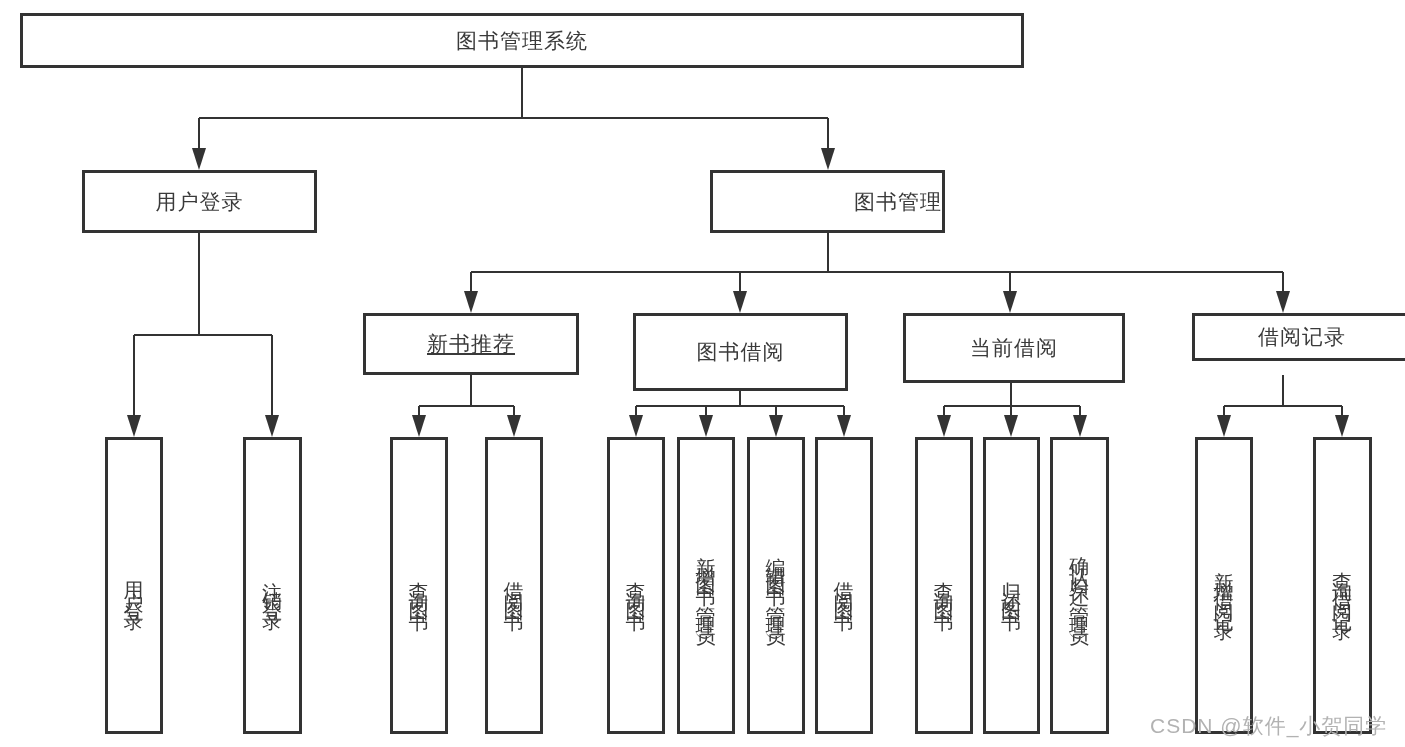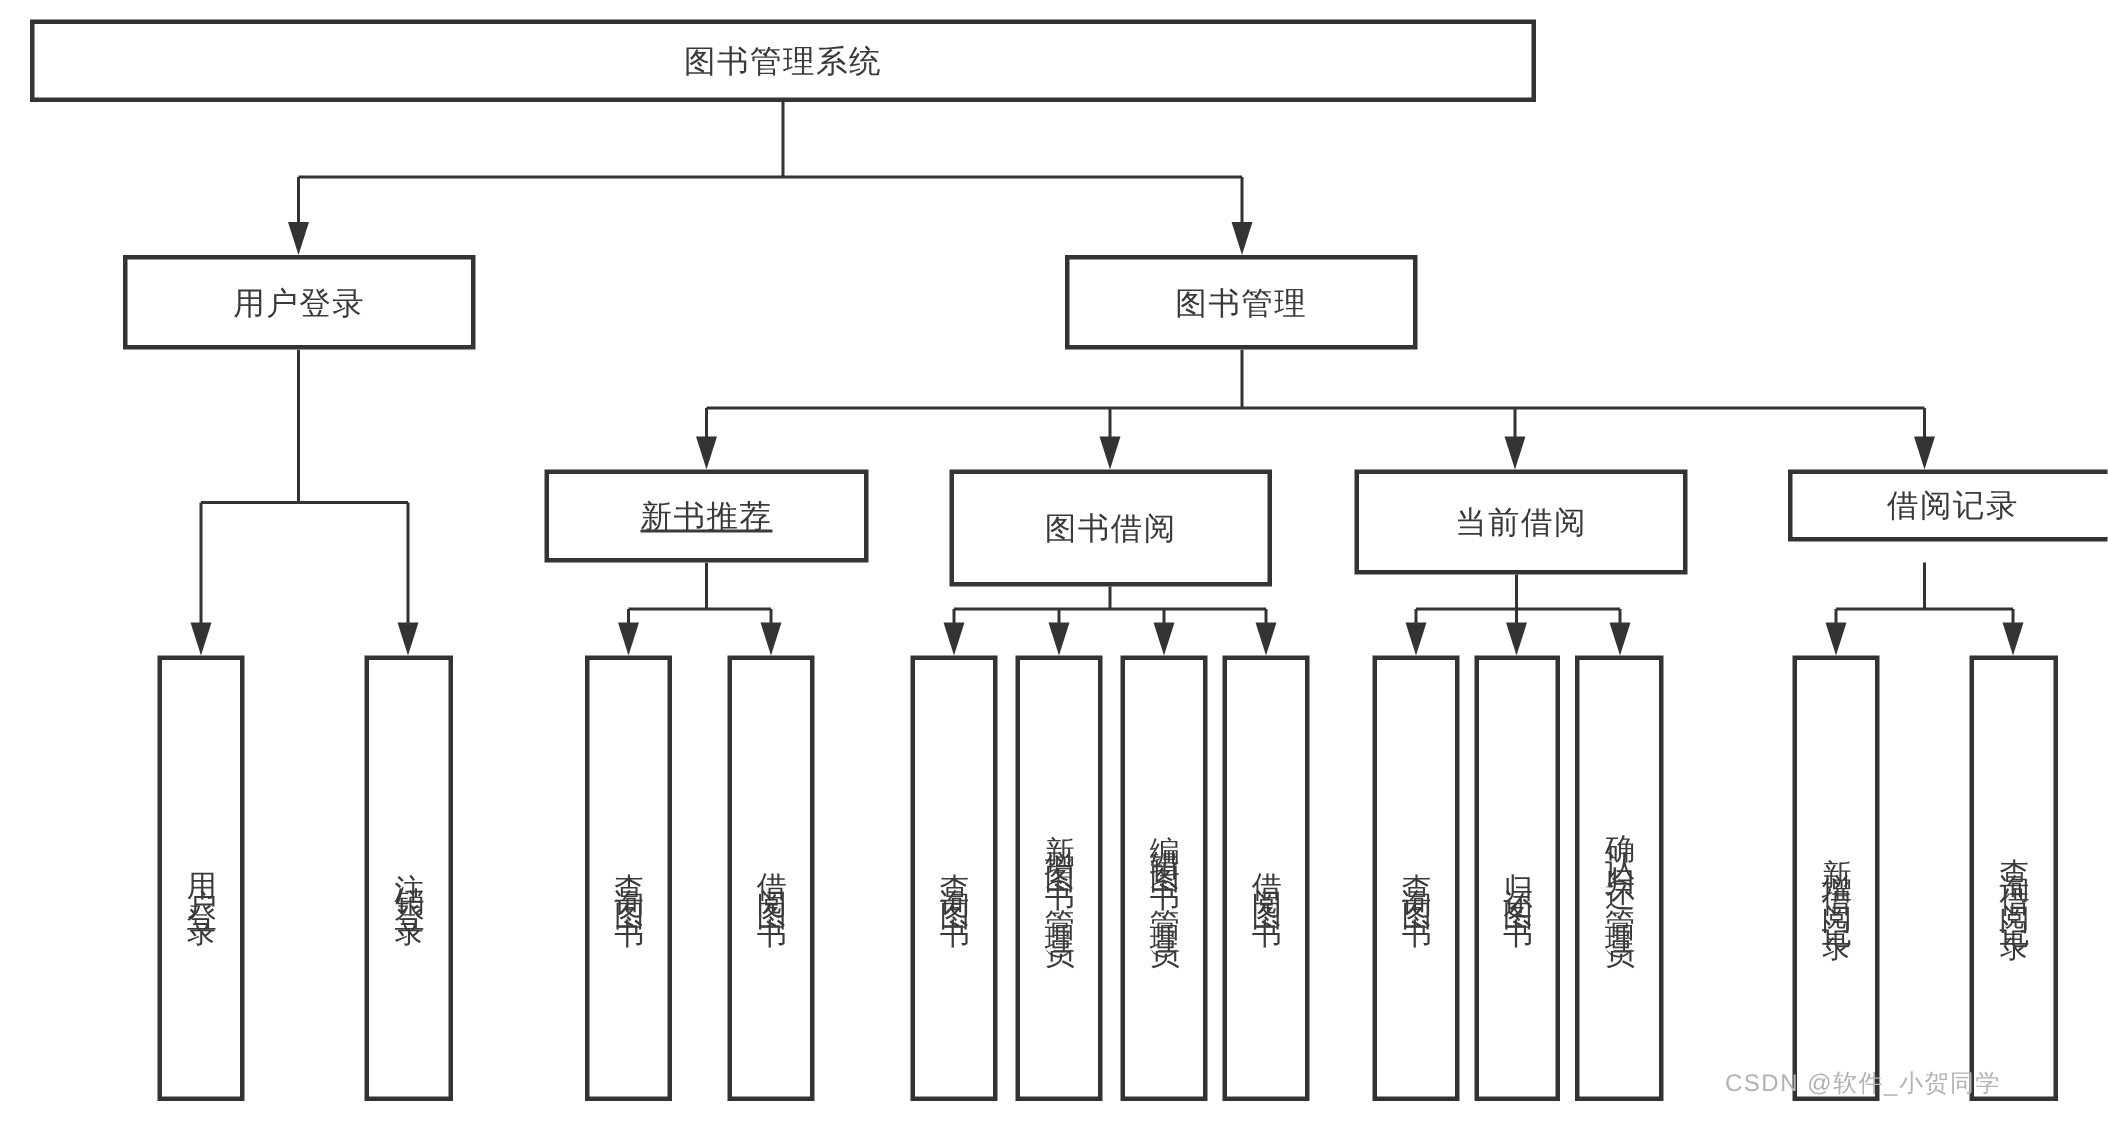--- a/index.html
+++ b/index.html
@@ -15,21 +15,21 @@
     display:flex;align-items:center;justify-content:center;
     font-size:21px;color:#3a3a3a;letter-spacing:1px;white-space:nowrap;
   }
   .leaf{top:437px;height:297px;}
   .vtext{
     writing-mode:vertical-rl;text-orientation:mixed;
     font-size:20px;letter-spacing:10px;line-height:1;white-space:nowrap;
   }
   .watermark{
     position:absolute;left:1150px;top:712px;z-index:5;
-    font-size:16px;color:#b2b2b2;letter-spacing:1px;white-space:nowrap;
+    font-size:21px;color:#b2b2b2;letter-spacing:1px;white-space:nowrap;
   }
 </style>
 </head>
 <body>
 
 <div class="canvas">
 
   <svg class="wires" width="1405" height="747" viewBox="0 0 1405 747">
     <g stroke="#333333" stroke-width="2" fill="none">
       <path d="M522 68 V118 M199 118 H828 M199 118 V164 M828 118 V164"></path>
@@ -63,21 +63,21 @@
     </g>
   </svg>
 
   <div class="box" style="left:20px;top:13px;width:1004px;height:55px;">
     <span>图书管理系统</span>
   </div>
 
   <div class="box" style="left:82px;top:170px;width:235px;height:63px;">
     <span>用户登录</span>
   </div>
-  <div class="box" style="left:710px;top:170px;width:235px;height:63px;">
+  <div class="box" style="left:710px;top:170px;width:235px;height:63px;justify-content:flex-end;">
     <span>图书管理</span>
   </div>
 
   <div class="box" style="left:363px;top:313px;width:216px;height:62px;text-decoration:underline;">
     <span>新书推荐</span>
   </div>
   <div class="box" style="left:633px;top:313px;width:215px;height:78px;">
     <span>图书借阅</span>
   </div>
   <div class="box" style="left:903px;top:313px;width:222px;height:70px;">

